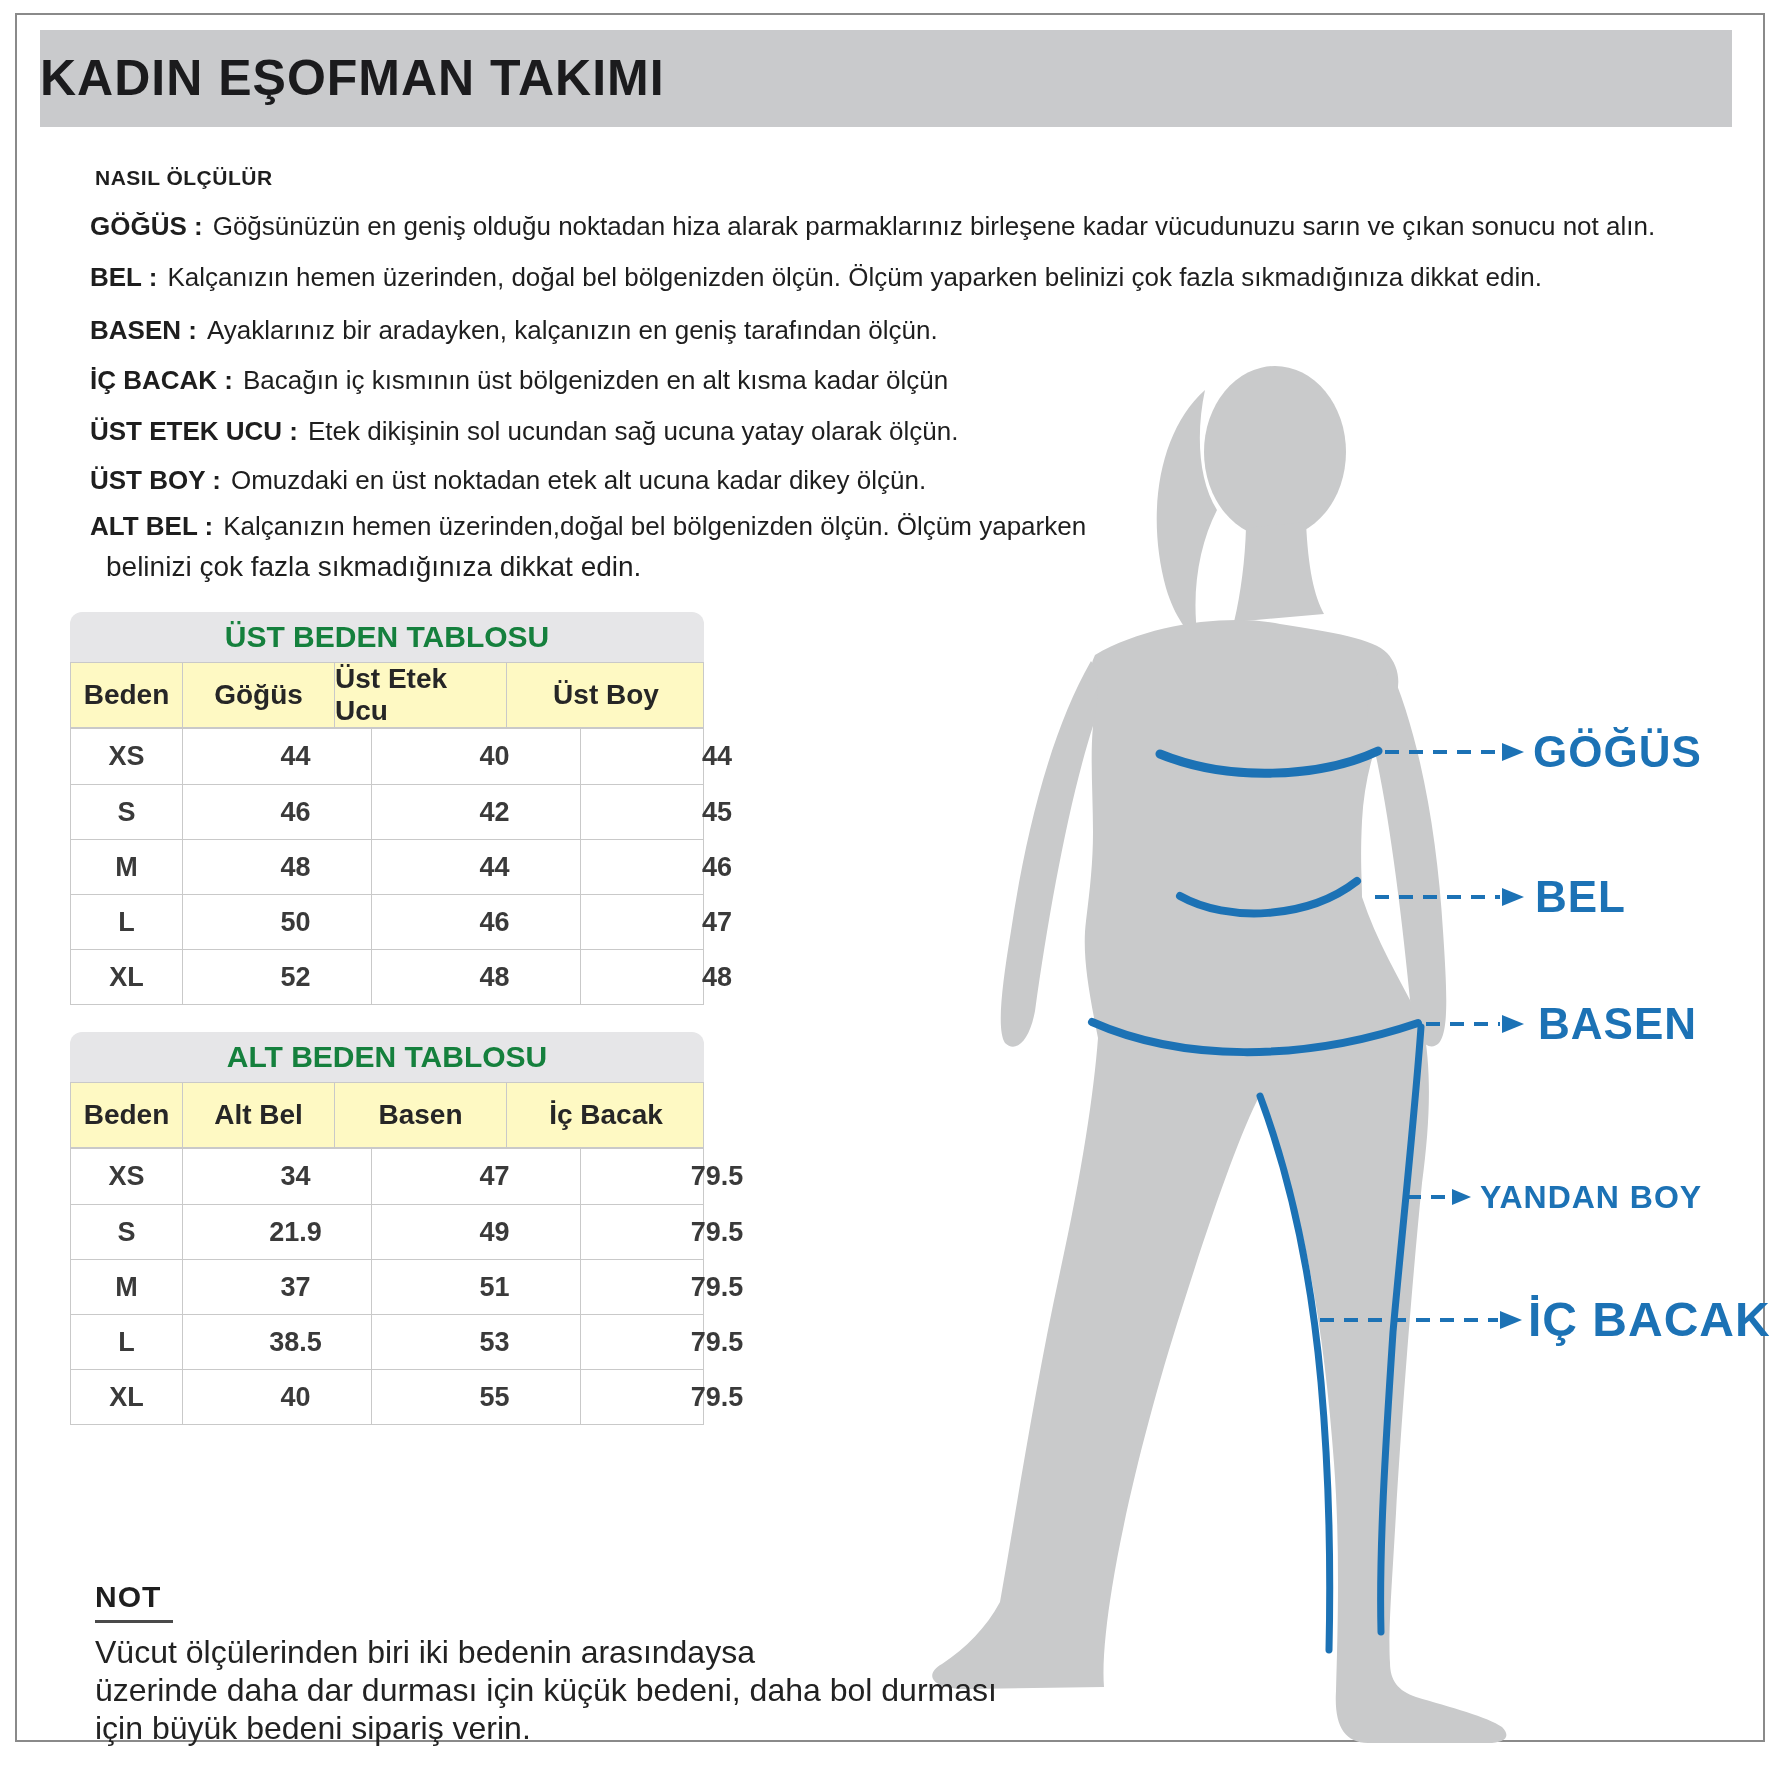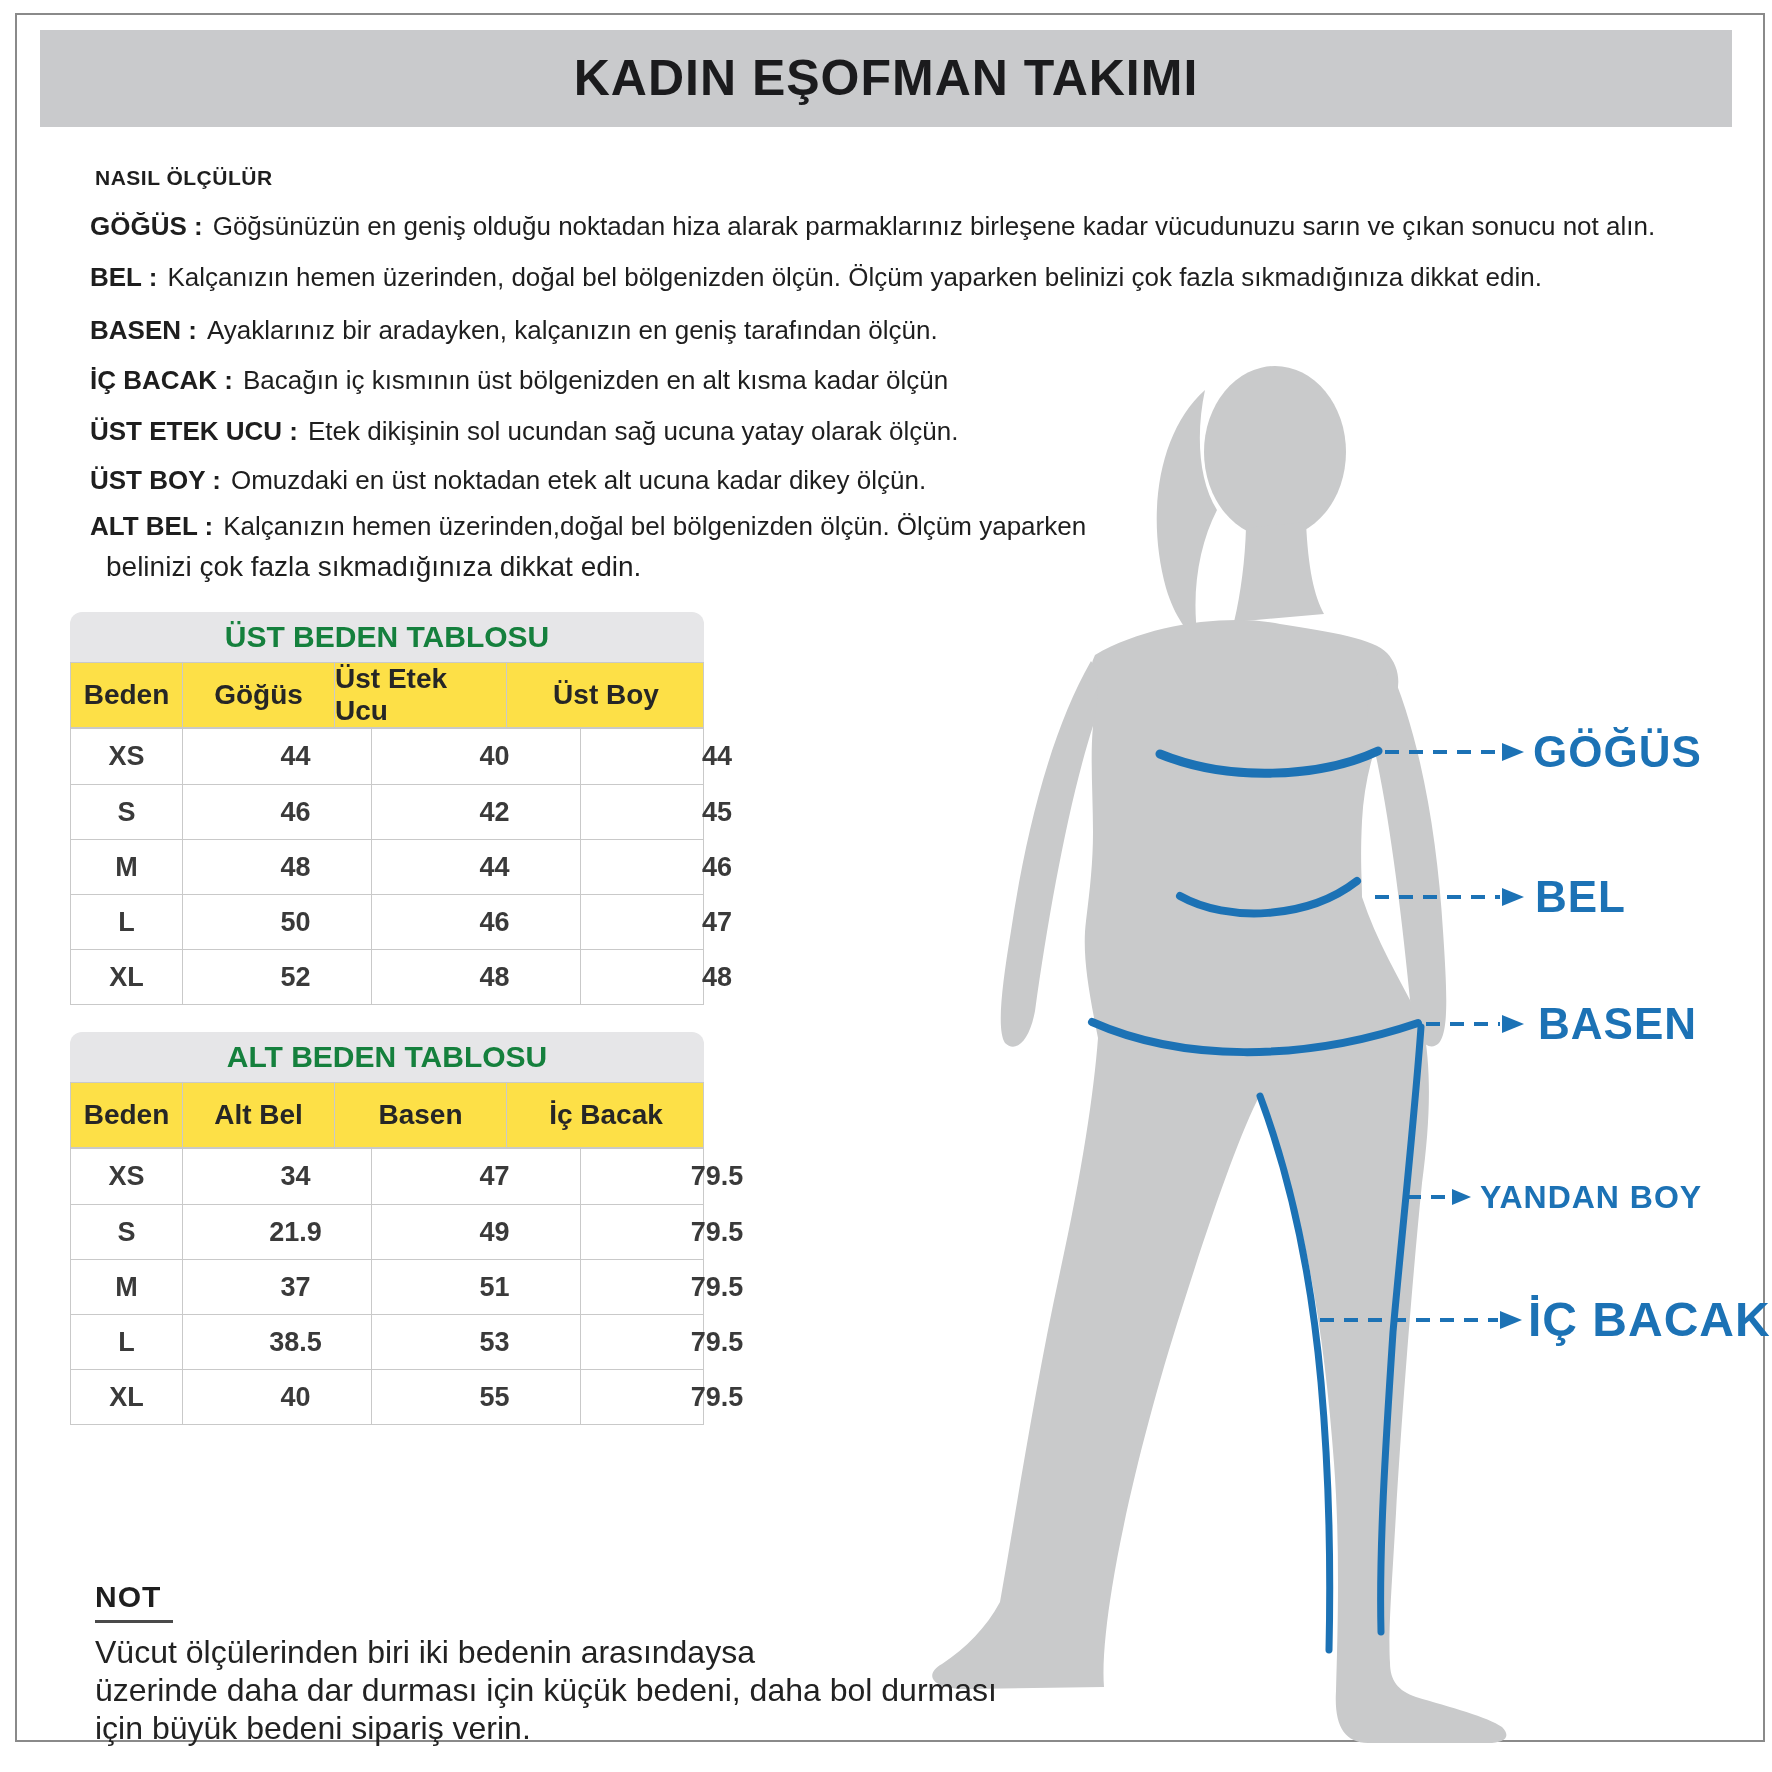--- a/index.html
+++ b/index.html
@@ -10,32 +10,32 @@
     --grid:#c9c9c9;
     --frame:#8a8a8a;
     --text:#1e1e1e;
   }
   *{margin:0;padding:0;box-sizing:border-box;}
   html,body{width:1772px;height:1772px;background:#fff;overflow:hidden;
     font-family:"Liberation Sans", sans-serif;color:var(--text);}
   .abs{position:absolute;}
   #frame{left:15px;top:13px;width:1750px;height:1729px;border:2px solid var(--frame);}
   #banner{left:40px;top:30px;width:1692px;height:97px;background:var(--banner);}
-  #banner .title{width:100%;height:97px;line-height:97px;text-align:center;
+  #banner .title{width:100%;height:97px;line-height:97px;
     font-size:50px;font-weight:bold;letter-spacing:1px;color:#1b1b1d;}
   #how-title{left:95px;top:166px;font-size:21px;font-weight:bold;letter-spacing:.5px;}
   .def-line{left:90px;font-size:26px;white-space:nowrap;}
   .def-line .term{font-weight:bold;margin-right:10px;text-align:right;}
   .def-cont{left:106px;font-size:28px;white-space:nowrap;}
 
   .size-table{width:634px;}
   .ttitle{height:50px;line-height:50px;text-align:center;background:var(--table_header_bg);
     border-radius:12px 12px 0 0;font-weight:bold;font-size:30px;color:#15803d;}
   .thead,.trow{display:grid;grid-template-columns:112px 152px 172px 198px;}
-  .thead{height:66px;border:1px solid var(--grid);border-bottom:none;background:#fde047;}
+  .thead{height:66px;border:1px solid var(--grid);border-bottom:none;background:#fef9c3;}
   .tbody{border:1px solid var(--grid);background:#fff;}
   .trow{height:55px;gap:37px;}
   .trow + .trow{border-top:1px solid var(--grid);}
   .thead{border-bottom:1px solid var(--grid);}
   .hcell,.tcell{display:flex;align-items:center;justify-content:center;
     border-right:1px solid var(--grid);}
   .hcell:last-child,.tcell:last-child{border-right:none;}
   .hcell{font-weight:bold;font-size:28px;color:#262626;}
   .tcell{font-weight:bold;font-size:27px;color:#3a3a3a;}
 

